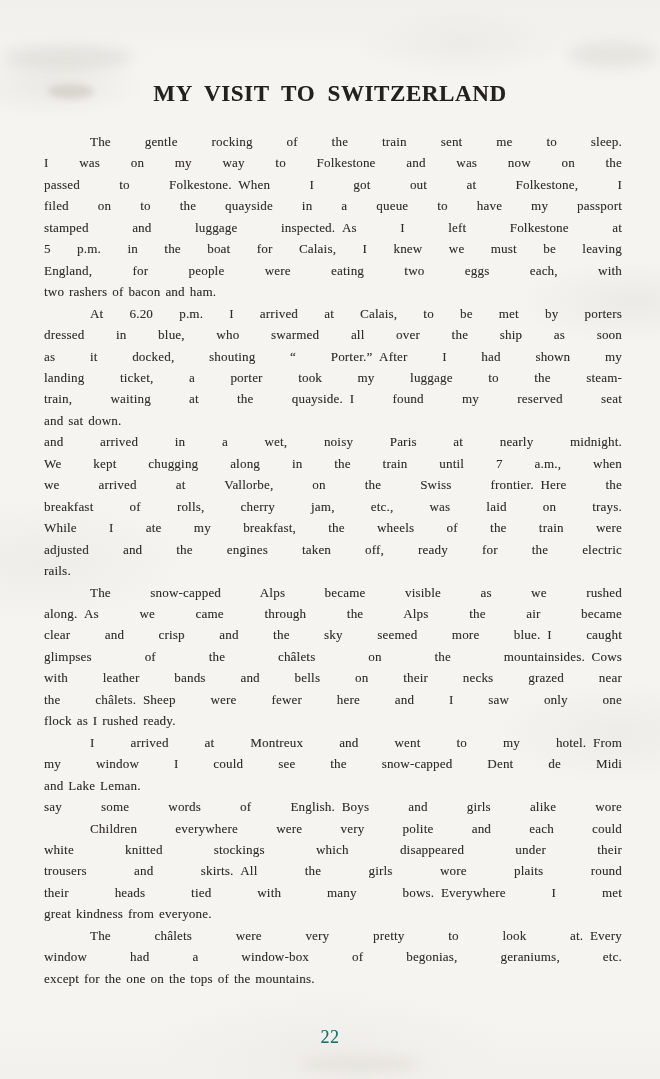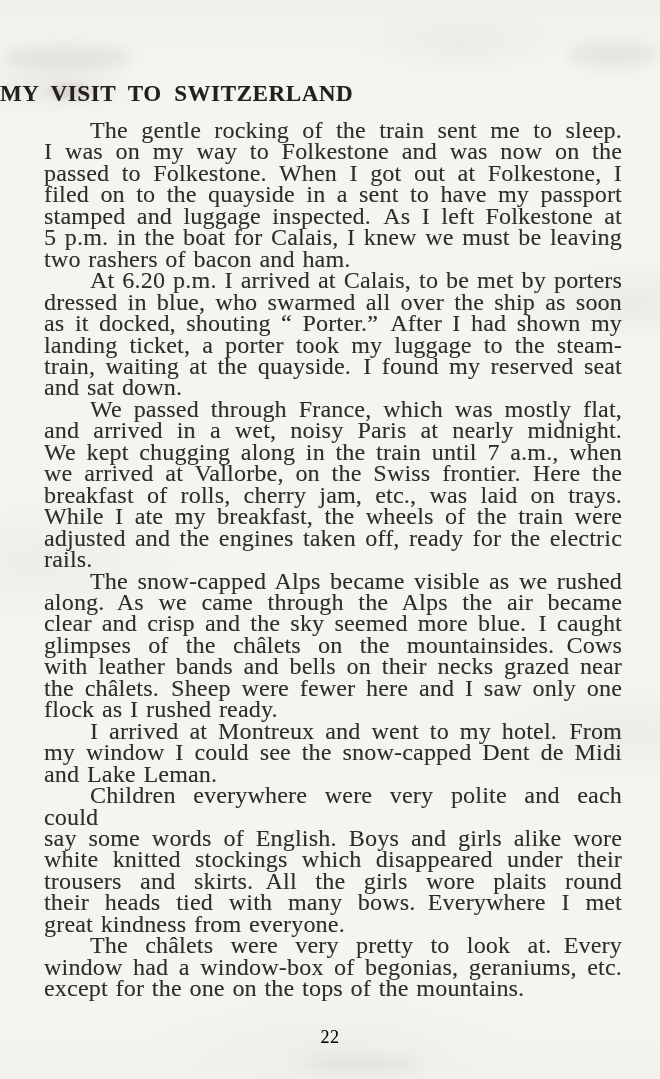--- a/index.html
+++ b/index.html
@@ -43,33 +43,34 @@
   .smudge.s2 { left: 2px;   top: 46px; width: 130px; height: 24px; background: rgba(198,194,185,.35); filter: blur(7px); }
   .smudge.s3 { left: 568px; top: 42px; width: 90px; height: 26px; background: rgba(202,198,189,.32); filter: blur(7px); }
   .smudge.s4 { left: 300px; top: 1056px; width: 120px; height: 16px; background: rgba(205,201,192,.28); filter: blur(6px); }
 
   .title {
     position: absolute;
     left: 0;
     right: 0;
     top: 81px;
     margin: 0;
+    text-align: center;
     font-size: 23px;
     font-weight: bold;
     letter-spacing: 0.6px;
     word-spacing: 6px;
     color: #23211d;
     text-shadow: 0.3px 0.3px 0.6px rgba(40,38,34,.35);
   }
   .text-block {
     position: absolute;
     left: 44px;
-    top: 120px;
+    top: 131px;
     width: 578px;
-    font-size: 24px;
+    font-size: 13px;
     line-height: 21.45px;
     letter-spacing: 0.2px;
     word-spacing: 1.5px;
     text-shadow: 0.3px 0.3px 0.5px rgba(55,52,46,.30);
   }
   .paragraph { margin: 0; }
   .line {
     text-align: justify;
     text-align-last: justify;
   }
@@ -77,56 +78,56 @@
   .line.lastline { text-align-last: left; }
 
   .page-number {
     position: absolute;
     left: 0;
     right: 0;
     top: 1027px;
     text-align: center;
     font-size: 18px;
     letter-spacing: 0.5px;
-    color: #000000;
+    color: #0f766e;
     text-shadow: 0.3px 0.3px 0.5px rgba(55,52,46,.30);
   }
 </style>
 </head>
 <body>
 
 <div class="page">
   <div class="texture"></div>
   <div class="smudge s1"></div>
   <div class="smudge s2"></div>
   <div class="smudge s3"></div>
   <div class="smudge s4"></div>
 
   <h1 class="title">MY VISIT TO SWITZERLAND</h1>
 
   <main class="text-block" id="text-block">
       <div class="paragraph">
         <div class="line indent">The gentle rocking of the train sent me to sleep.</div>
         <div class="line">I was on my way to Folkestone and was now on the</div>
         <div class="line">passed to Folkestone. When I got out at Folkestone, I</div>
-        <div class="line">filed on to the quayside in a sent to have my passport</div>
+        <div class="line">filed on to the quayside in a queue to have my passport</div>
         <div class="line">stamped and luggage inspected. As I left Folkestone at</div>
         <div class="line">5 p.m. in the boat for Calais, I knew we must be leaving</div>
+        <div class="line">England, for people were eating two eggs each, with</div>
         <div class="line lastline">two rashers of bacon and ham.</div>
       </div>
       <div class="paragraph">
         <div class="line indent">At 6.20 p.m. I arrived at Calais, to be met by porters</div>
         <div class="line">dressed in blue, who swarmed all over the ship as soon</div>
         <div class="line">as it docked, shouting “ Porter.” After I had shown my</div>
         <div class="line">landing ticket, a porter took my luggage to the steam-</div>
         <div class="line">train, waiting at the quayside. I found my reserved seat</div>
         <div class="line lastline">and sat down.</div>
       </div>
       <div class="paragraph">
-        <div class="line indent">We passed through France, which was mostly flat,</div>
         <div class="line">and arrived in a wet, noisy Paris at nearly midnight.</div>
         <div class="line">We kept chugging along in the train until 7 a.m., when</div>
         <div class="line">we arrived at Vallorbe, on the Swiss frontier. Here the</div>
         <div class="line">breakfast of rolls, cherry jam, etc., was laid on trays.</div>
         <div class="line">While I ate my breakfast, the wheels of the train were</div>
         <div class="line">adjusted and the engines taken off, ready for the electric</div>
         <div class="line lastline">rails.</div>
       </div>
       <div class="paragraph">
         <div class="line indent">The snow-capped Alps became visible as we rushed</div>
@@ -136,22 +137,22 @@
         <div class="line">with leather bands and bells on their necks grazed near</div>
         <div class="line">the châlets. Sheep were fewer here and I saw only one</div>
         <div class="line lastline">flock as I rushed ready.</div>
       </div>
       <div class="paragraph">
         <div class="line indent">I arrived at Montreux and went to my hotel. From</div>
         <div class="line">my window I could see the snow-capped Dent de Midi</div>
         <div class="line lastline">and Lake Leman.</div>
       </div>
       <div class="paragraph">
+        <div class="line">say some words of English. Boys and girls alike wore</div>
         <div class="line indent">Children everywhere were very polite and each could</div>
-        <div class="line">say some words of English. Boys and girls alike wore</div>
         <div class="line">white knitted stockings which disappeared under their</div>
         <div class="line">trousers and skirts. All the girls wore plaits round</div>
         <div class="line">their heads tied with many bows. Everywhere I met</div>
         <div class="line lastline">great kindness from everyone.</div>
       </div>
       <div class="paragraph">
         <div class="line indent">The châlets were very pretty to look at. Every</div>
         <div class="line">window had a window-box of begonias, geraniums, etc.</div>
         <div class="line lastline">except for the one on the tops of the mountains.</div>
       </div>

